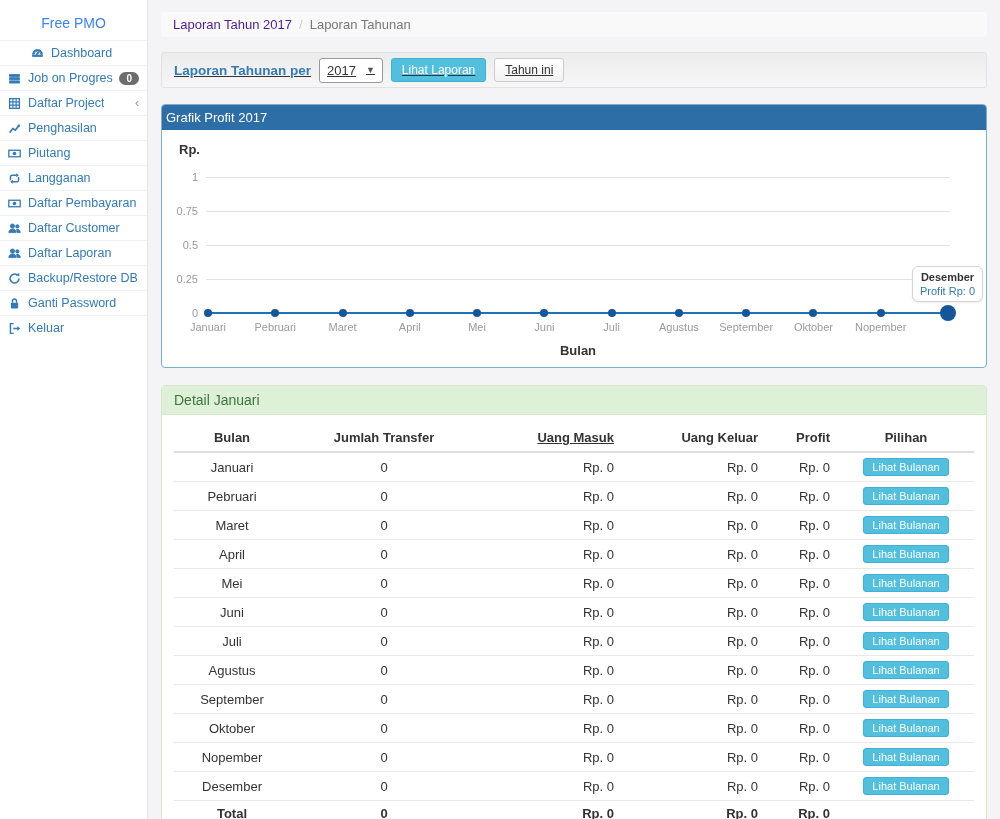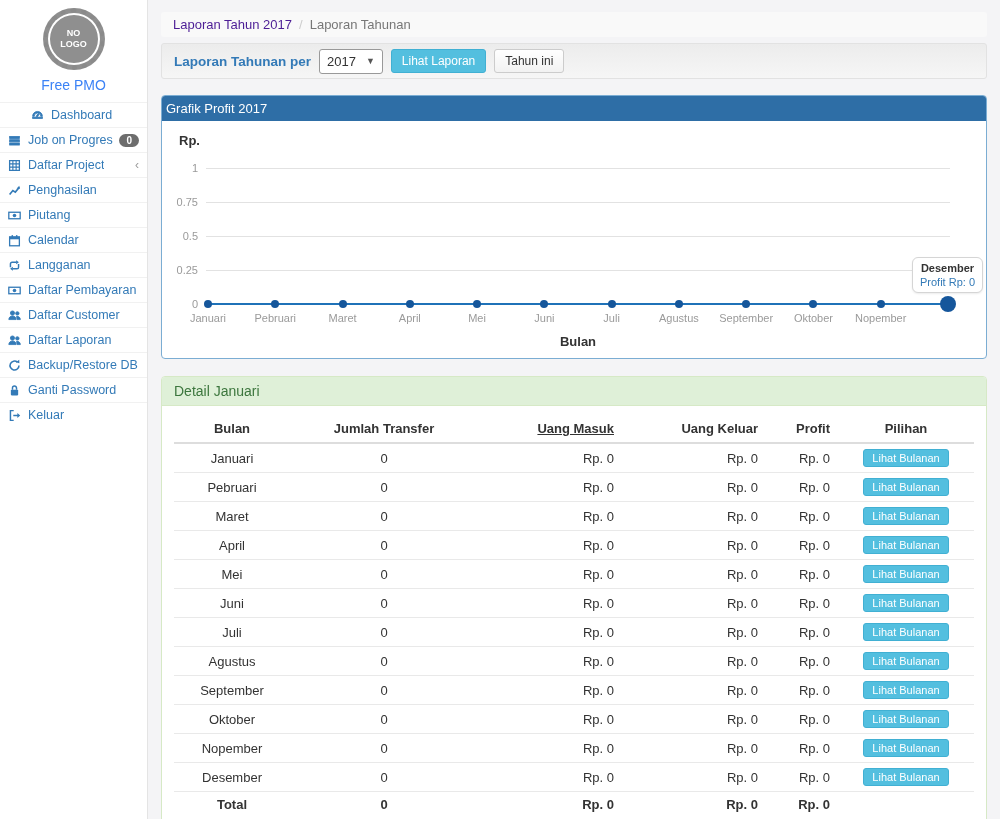--- a/index.html
+++ b/index.html
@@ -49,23 +49,23 @@
 
   .breadcrumb {
     background:#f9f9f9; border-radius:3px; padding:5px 12px; font-size:13px;
     display:flex; gap:7px; align-items:center;
   }
   .breadcrumb a { color:#4c1d95; }
   .breadcrumb .sep { color:#ccc; }
   .breadcrumb .current { color:#777; }
 
   .filter-bar {
-    margin-top:6px; background:linear-gradient(#ececec,#f6f6f6);
+    margin-top:15px; background:linear-gradient(#ececec,#f6f6f6);
     border:1px solid #e2e2e2; border-radius:3px;
-    padding:5px 12px; display:flex; align-items:center; gap:8px; height:36px;
+    padding:5px 12px; display:flex; align-items:center; gap:8px; height:36px;text-decoration:underline;
   }
   .filter-label { color:#337ab7; font-weight:bold; font-size:13.5px; }
   .year-select {
     background:#fff; border:1px solid #999; border-radius:3px;
     padding:3px 7px; display:flex; align-items:center; gap:10px; cursor:pointer;
     font-size:13px; color:#333; height:25px;
   }
   .year-select .caret { font-size:9px; color:#555; }
   .btn { border-radius:3px; font-size:12px; padding:4px 10px; cursor:pointer;
          font-family:"Liberation Sans",sans-serif; }
@@ -110,24 +110,20 @@
   .btn-xs { font-size:11px; padding:2px 8px; }
   .total-row td { font-weight:bold; }
 </style>
 </head>
 <body>
 
 <div class="wrapper">
 
   <aside class="sidebar">
     <div class="logo-wrap">
-      <div class="logo-circle">
-        <span>NO</span>
-        <span>LOGO</span>
-      </div>
       <div class="brand-name">Free PMO</div>
     </div>
     <ul class="side-menu" id="side-menu">
         <li class="side-item" style="border-top: 1px solid rgb(241, 241, 241); padding-left: 31px;">
           <span class="mi">
             <svg viewBox="0 0 16 16">
               <path d="M8 3a6 6 0 0 0-6 6h2a4 4 0 0 1 8 0h2a6 6 0 0 0-6-6z"></path>
               <rect x="7.2" y="5.5" width="1.6" height="4.5" rx="0.8" transform="rotate(35 8 8)"></rect>
               <rect x="2" y="10" width="12" height="1.6"></rect>
             </svg>
@@ -165,31 +161,20 @@
           <span class="lbl">Penghasilan</span>
         </li>
         <li class="side-item">
           <span class="mi">
             <svg viewBox="0 0 16 16">
               <rect x="1" y="4" width="14" height="8" fill="none" stroke-width="1.6"></rect>
               <circle cx="8" cy="8" r="2.2" stroke="none"></circle>
             </svg>
           </span>
           <span class="lbl">Piutang</span>
-        </li>
-        <li class="side-item">
-          <span class="mi">
-            <svg viewBox="0 0 16 16">
-              <rect x="2" y="3.5" width="12" height="11" fill="none" stroke-width="1.6"></rect>
-              <rect x="2" y="3.5" width="12" height="3" stroke="none"></rect>
-              <rect x="4.4" y="1.4" width="1.8" height="3" stroke="none"></rect>
-              <rect x="9.8" y="1.4" width="1.8" height="3" stroke="none"></rect>
-            </svg>
-          </span>
-          <span class="lbl">Calendar</span>
         </li>
         <li class="side-item">
           <span class="mi">
             <svg viewBox="0 0 16 16">
               <path d="M3 10V6a2 2 0 0 1 2-2h5" fill="none" stroke-width="1.8"></path>
               <path d="M10 1.4 13.4 4 10 6.6z" stroke="none"></path>
               <path d="M13 6v4a2 2 0 0 1-2 2H6" fill="none" stroke-width="1.8"></path>
               <path d="M6 9.4 2.6 12 6 14.6z" stroke="none"></path>
             </svg>
           </span>

